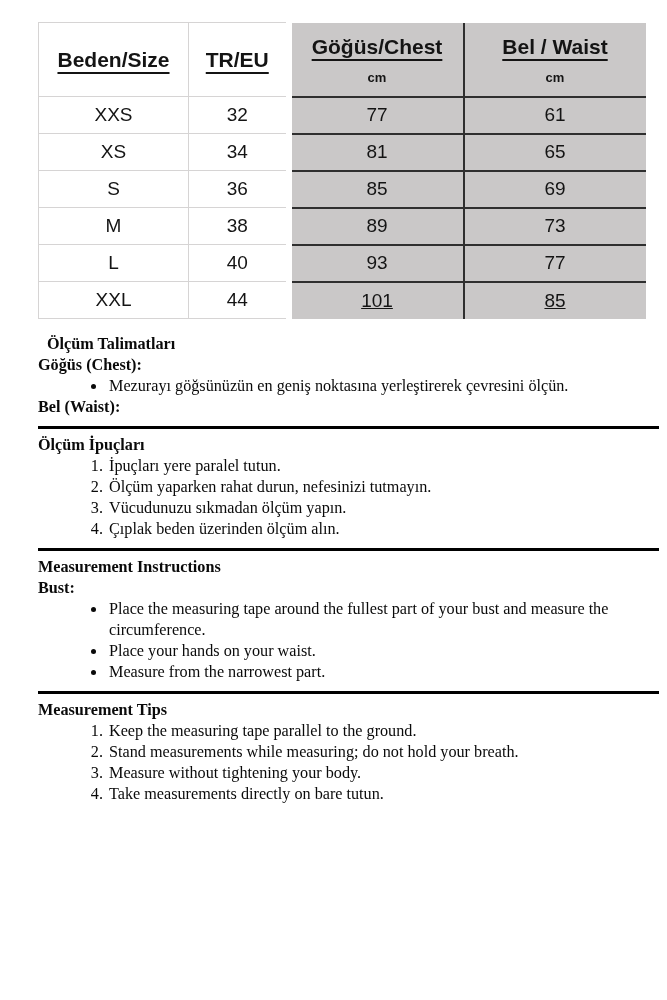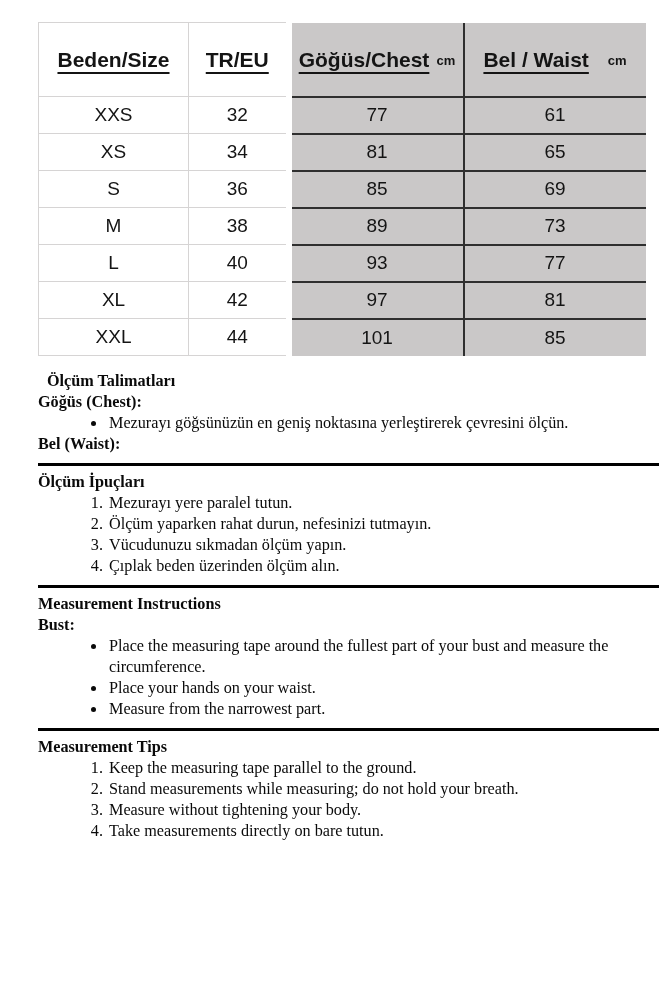--- a/index.html
+++ b/index.html
@@ -31,29 +31,29 @@
     overflow: hidden;
   }
   .size-table thead tr { height: 74px; }
   .size-table tbody tr { height: 37px; }
   .size-table td { font-size: 19px; }
   .size-table th { font-weight: bold; font-size: 21px; }
   .size-table .w { background: #ffffff; border: 1px solid #d6d4d4; }
   .size-table .g { background: #cac8c8; border-bottom: 2px solid #2f2f2f; }
   .size-table .gap-left  { border-left: 6px solid #ffffff; }
   .size-table .dark-left { border-left: 2px solid #2f2f2f; }
-  .size-table tbody tr:last-child .g { border-bottom: none; }
+  .size-table tbody tr:last-child .g { border-bottom: none; text-decoration: underline; }
   .hd {
     text-decoration: underline;
     text-decoration-thickness: 2px;
     text-underline-offset: 5px;
   }
   .th-stack {
     display: flex;
-    flex-direction: row;
+    flex-direction: column;
     align-items: center;
     justify-content: space-evenly;
     height: 70px;
     padding-top: 2px;
   }
   .th-stack .unit { font-size: 13px; }
 
   
   .sections { margin-top: 15px; font-size: 16.2px; line-height: 21px; }
   .sec-title { font-weight: bold; }
@@ -129,26 +129,20 @@
         <td class="g gap-left">89</td>
         <td class="g dark-left">73</td>
       </tr>
       <tr>
         <td class="w">L</td>
         <td class="w">40</td>
         <td class="g gap-left">93</td>
         <td class="g dark-left">77</td>
       </tr>
       <tr>
-        <td class="w">XL</td>
-        <td class="w">42</td>
-        <td class="g gap-left">97</td>
-        <td class="g dark-left">81</td>
-      </tr>
-      <tr>
         <td class="w">XXL</td>
         <td class="w">44</td>
         <td class="g gap-left">101</td>
         <td class="g dark-left">85</td>
       </tr>
     </tbody>
   </table>
 
   <div class="sections">
 
@@ -159,21 +153,21 @@
         <li>Mezurayı göğsünüzün en geniş noktasına yerleştirerek çevresini ölçün.</li>
       </ul>
       <div class="group-label">Bel (Waist):</div>
     </div>
 
     <div class="divider"></div>
 
     <div>
       <div class="sec-title">Ölçüm İpuçları</div>
       <ol>
-        <li>Mezurayı yere paralel tutun.</li>
+        <li>İpuçları yere paralel tutun.</li>
         <li>Ölçüm yaparken rahat durun, nefesinizi tutmayın.</li>
         <li>Vücudunuzu sıkmadan ölçüm yapın.</li>
         <li>Çıplak beden üzerinden ölçüm alın.</li>
       </ol>
     </div>
 
     <div class="divider"></div>
 
     <div>
       <div class="sec-title">Measurement Instructions</div>

